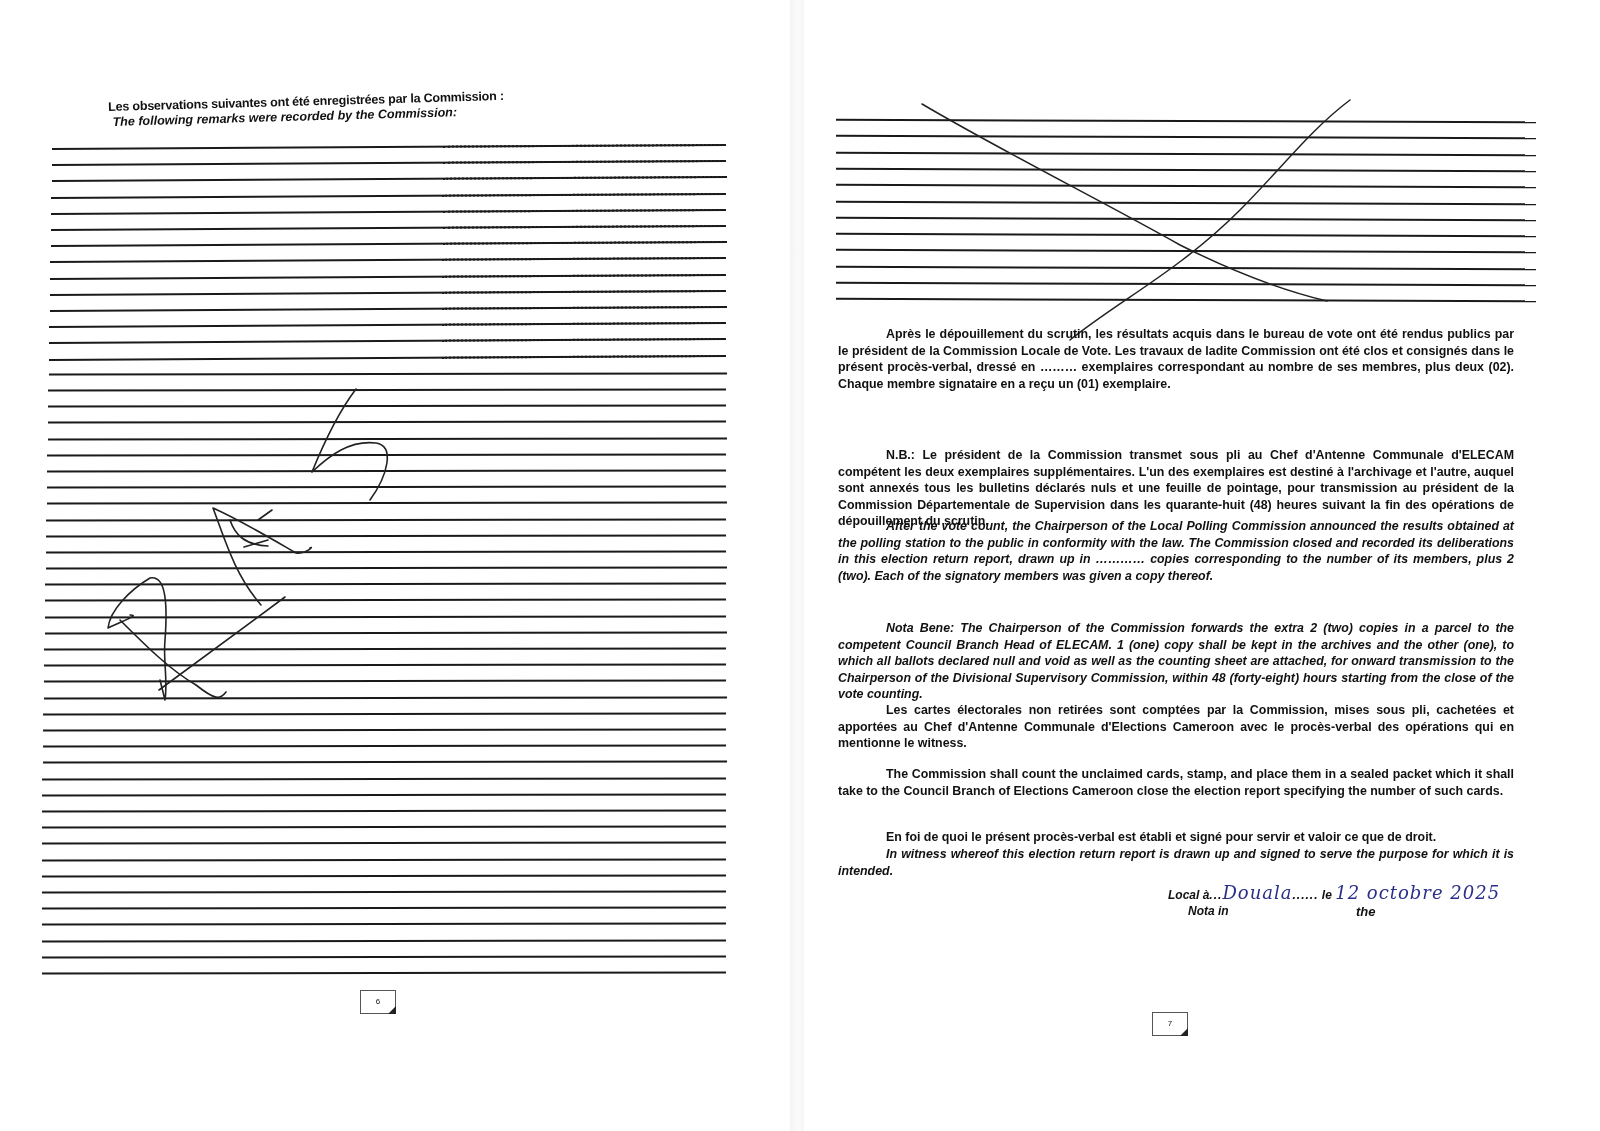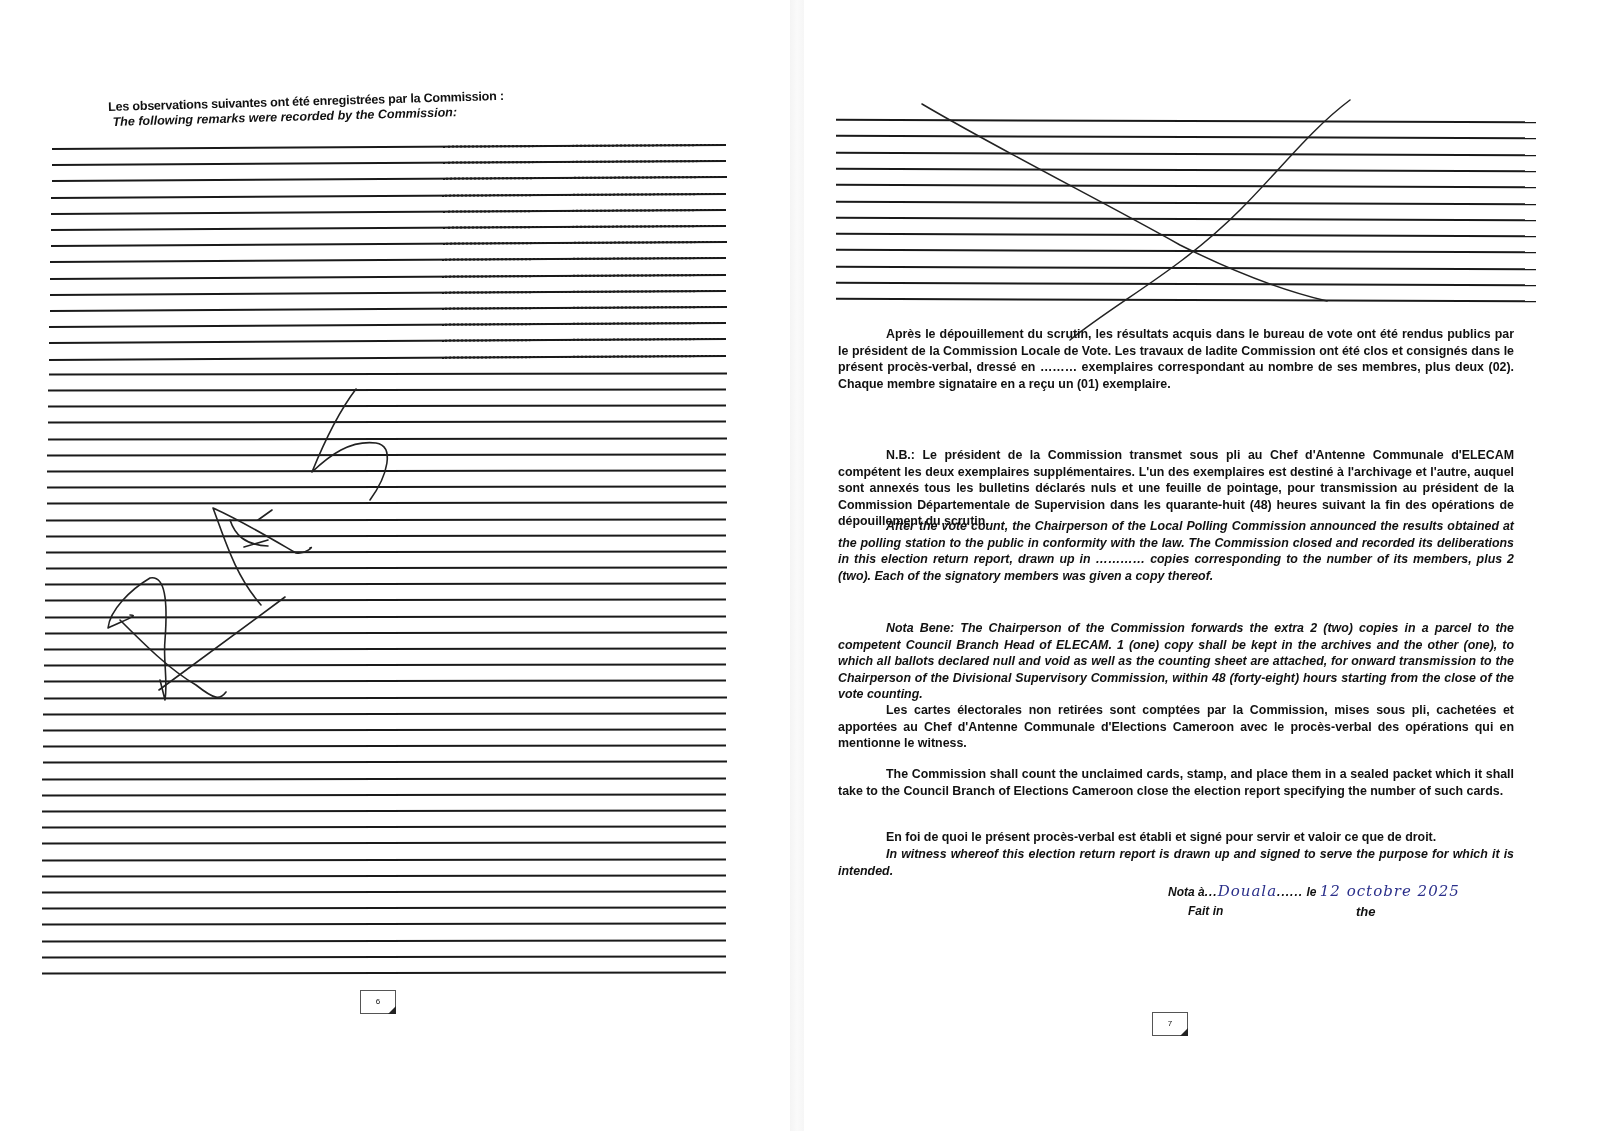--- a/index.html
+++ b/index.html
@@ -43,21 +43,21 @@
       position: absolute; left: 838px; width: 676px;
       font-size: 12.4px; line-height: 16.6px; text-align: justify;
       font-weight: bold;
     }
     .body-text.italic { font-style: italic; }
     .body-text p { margin: 0; text-indent: 48px; }
     .faita {
       position: absolute; left: 1168px; top: 882px; font-size: 12px; font-style: italic; font-weight: bold;
       white-space: nowrap;
     }
-    .faita .hand { font-family: "DejaVu Serif", serif; font-style: italic; font-weight: normal; color: #2a2f8a; font-size: 15px; letter-spacing: 1px; }
+    .faita .hand { font-family: "DejaVu Serif", serif; font-style: italic; font-weight: normal; color: #2a2f8a; font-size: 18px; letter-spacing: 1px; }
     .faita .dots { letter-spacing: 1px; }
     .done-in { position: absolute; left: 1188px; top: 904px; font-size: 12px; font-style: italic; font-weight: bold; }
     .the { position: absolute; left: 1356px; top: 904px; font-size: 13px; font-style: italic; font-weight: bold; }
   </style>
 </head>
 <body>
 
 <div class="page page-left">
   <div class="heading-block">
     <div class="heading-fr">Les observations suivantes ont été enregistrées par la Commission :</div>
@@ -180,20 +180,20 @@
 
 <div class="body-text" style="top:829px;">
   <p>En foi de quoi le présent procès-verbal est établi et signé pour servir et valoir ce que de droit.</p>
 </div>
 
 <div class="body-text italic" style="top:846px;">
   <p>In witness whereof this election return report is drawn up and signed to serve the purpose for which it is intended.</p>
 </div>
 
 <div class="faita">
-  <span>Nota à</span><span class="dots">...</span><span class="hand">Douala</span><span class="dots">......</span>
+  <span>Local à</span><span class="dots">...</span><span class="hand">Douala</span><span class="dots">......</span>
   <span>le</span>
   <span class="hand">12 octobre 2025</span>
 </div>
-<div class="done-in">Fait in</div>
+<div class="done-in">Nota in</div>
 <div class="the">the</div>
 
 <div class="page-num" style="left:1152px; top:1012px;">7</div>
 
 </body></html>

